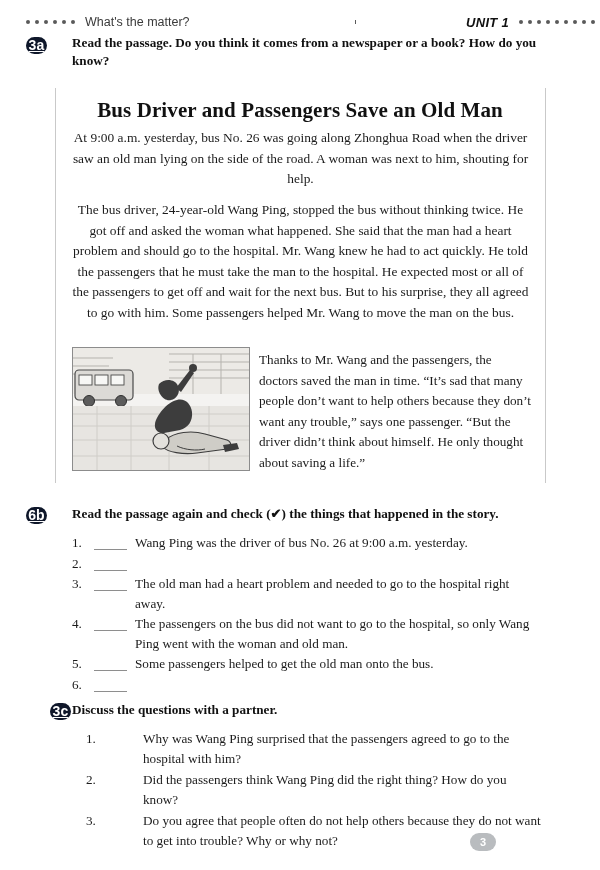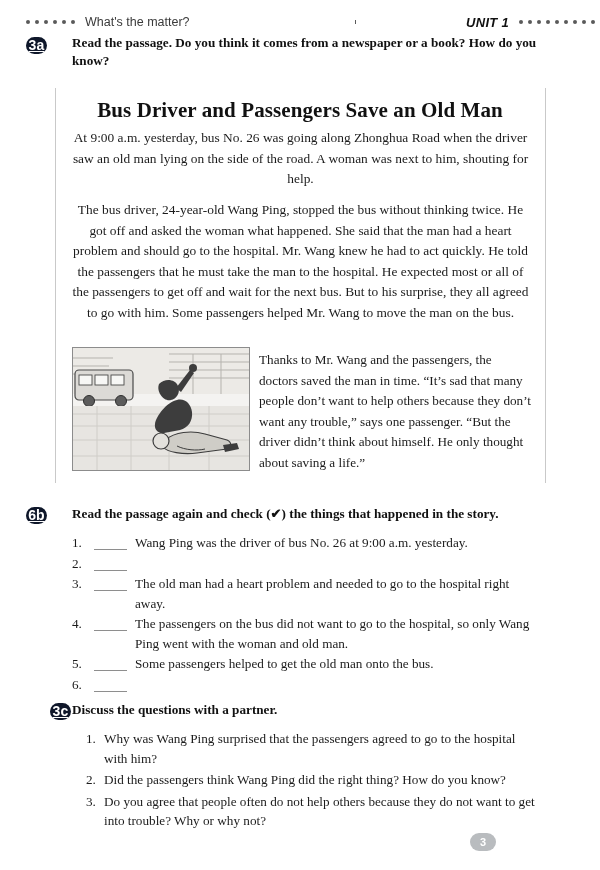--- a/index.html
+++ b/index.html
@@ -170,21 +170,21 @@
     margin-top: 1px;
   }
   .item-text { flex: 1 1 auto; }
 
   .qlist-row {
     display: flex;
     align-items: flex-start;
     margin-bottom: 2px;
   }
   .qnum { flex: 0 0 18px; }
-  .qtext { flex: 1 1 auto; }
+  .qtext { flex: 1 1 auto; margin-left: 39px; }
 
   
   .page-num {
     position: absolute;
     left: 470px;
     top: 833px;
     width: 26px;
     height: 18px;
     border-radius: 10px;
     background: #b9bcbf;

